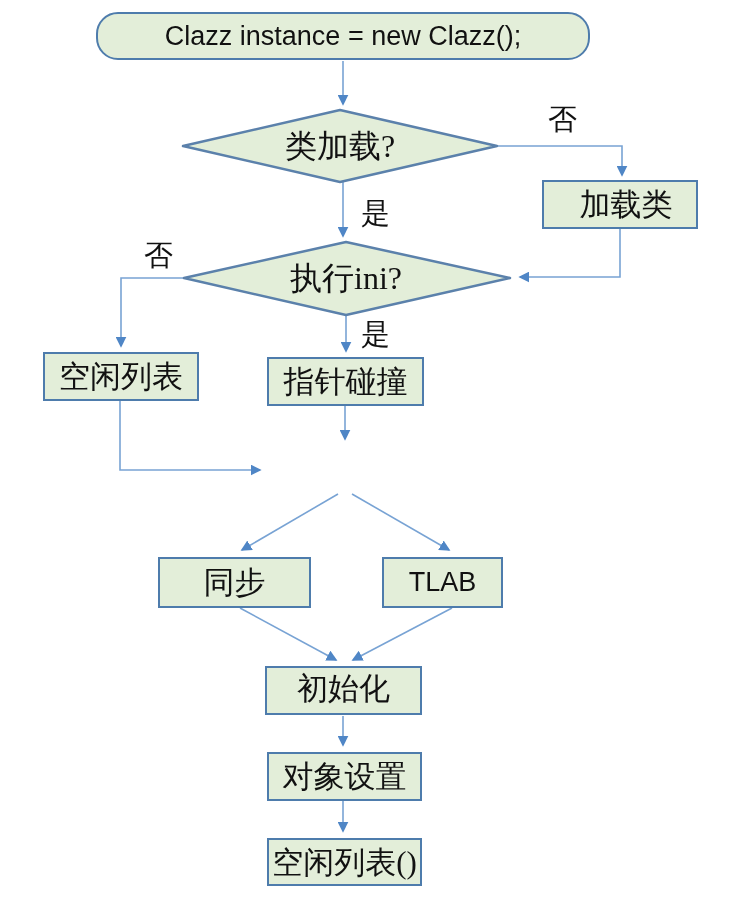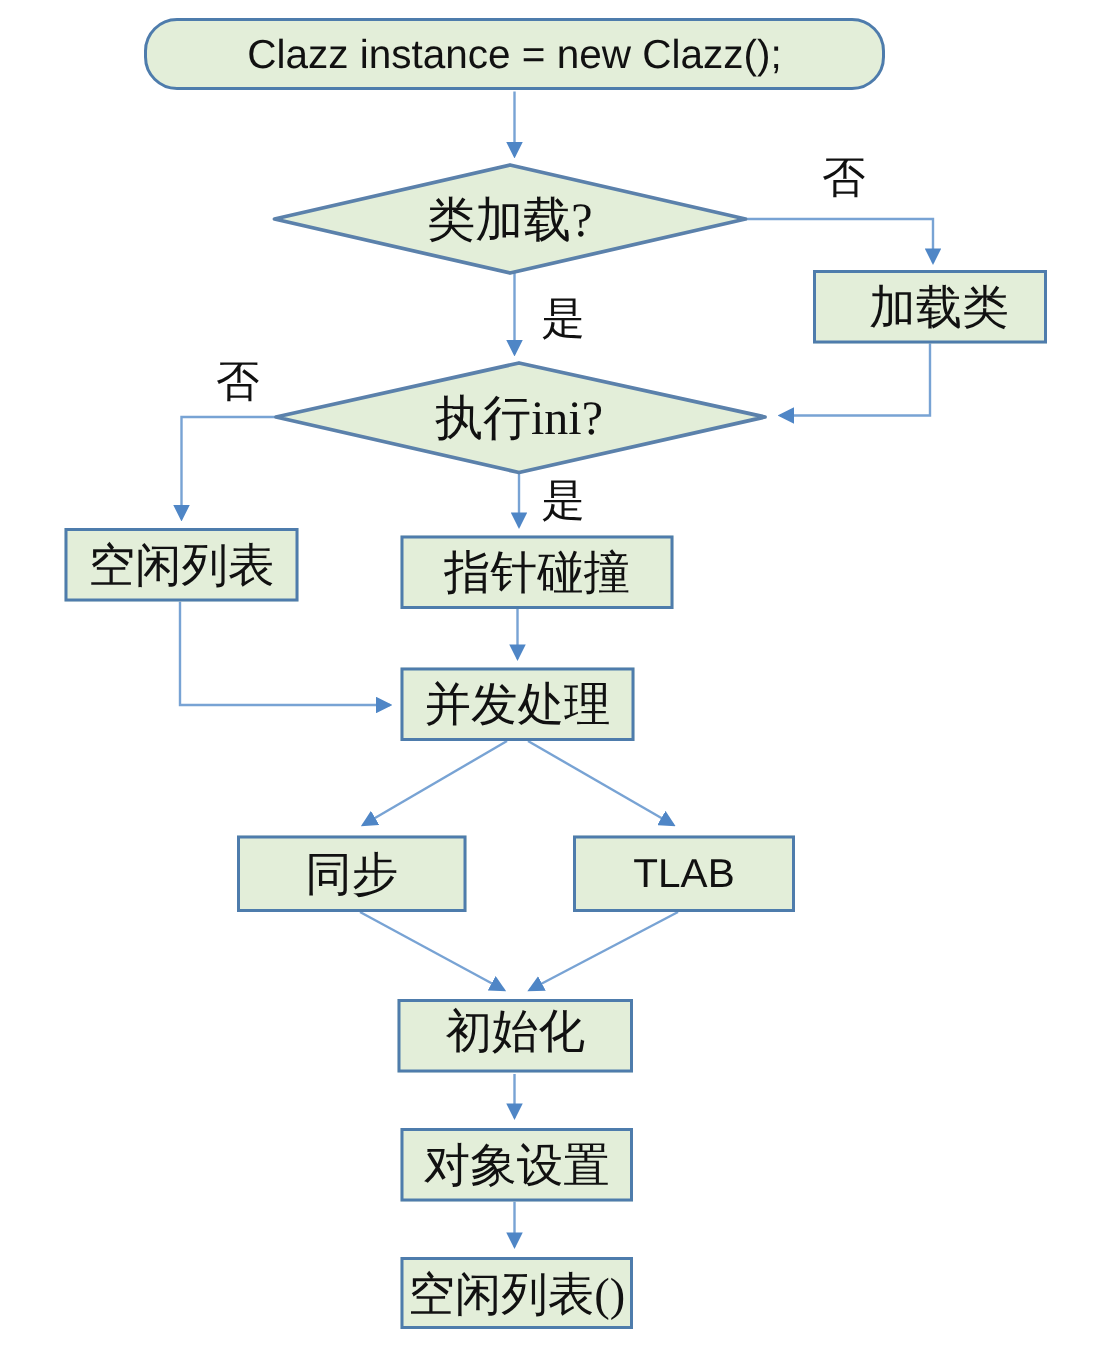--- a/index.html
+++ b/index.html
@@ -81,27 +81,26 @@
     <polygon class="diamond" points="340,110 497,146 340,182 183,146"></polygon>
     <polygon class="diamond" points="346,242 510,278 346,315 184,278"></polygon>
   </svg>
 
   <div class="node rounded latin" style="left:96px;top:12px;width:494px;height:48px;">Clazz instance = new Clazz();</div>
 
   <div class="node" style="left:542px;top:180px;width:156px;height:49px;padding-left:12px;">加载类</div>
 
   <div class="node" style="left:43px;top:352px;width:156px;height:49px;">空闲列表</div>
 
-  <div class="node" style="left:267px;top:357px;width:182px;height:49px;">指针碰撞</div>
+  <div class="node" style="left:267px;top:357px;width:157px;height:49px;">指针碰撞</div>
 
-  <div class="node" style="left:267px;top:445px;width:156px;height:49px;">并发处理</div>
 
   <div class="node" style="left:158px;top:557px;width:153px;height:51px;">同步</div>
 
-  <div class="node latin" style="left:382px;top:557px;width:148px;height:51px;text-align:center;">TLAB</div>
+  <div class="node latin" style="left:382px;top:557px;width:121px;height:51px;text-align:center;">TLAB</div>
 
   <div class="node" style="left:265px;top:666px;width:157px;height:49px;font-family:Liberation Mono, monospace;">初始化</div>
 
   <div class="node" style="left:267px;top:752px;width:155px;height:49px;">对象设置</div>
 
   <div class="node" style="left:267px;top:838px;width:155px;height:48px;">空闲列表()</div>
 
   <div class="diamond-label" style="left:240px;top:129px;width:200px;height:34px;">类加载?</div>
 
   <div class="diamond-label" style="left:246px;top:261px;width:200px;height:34px;">执行ini?</div>

